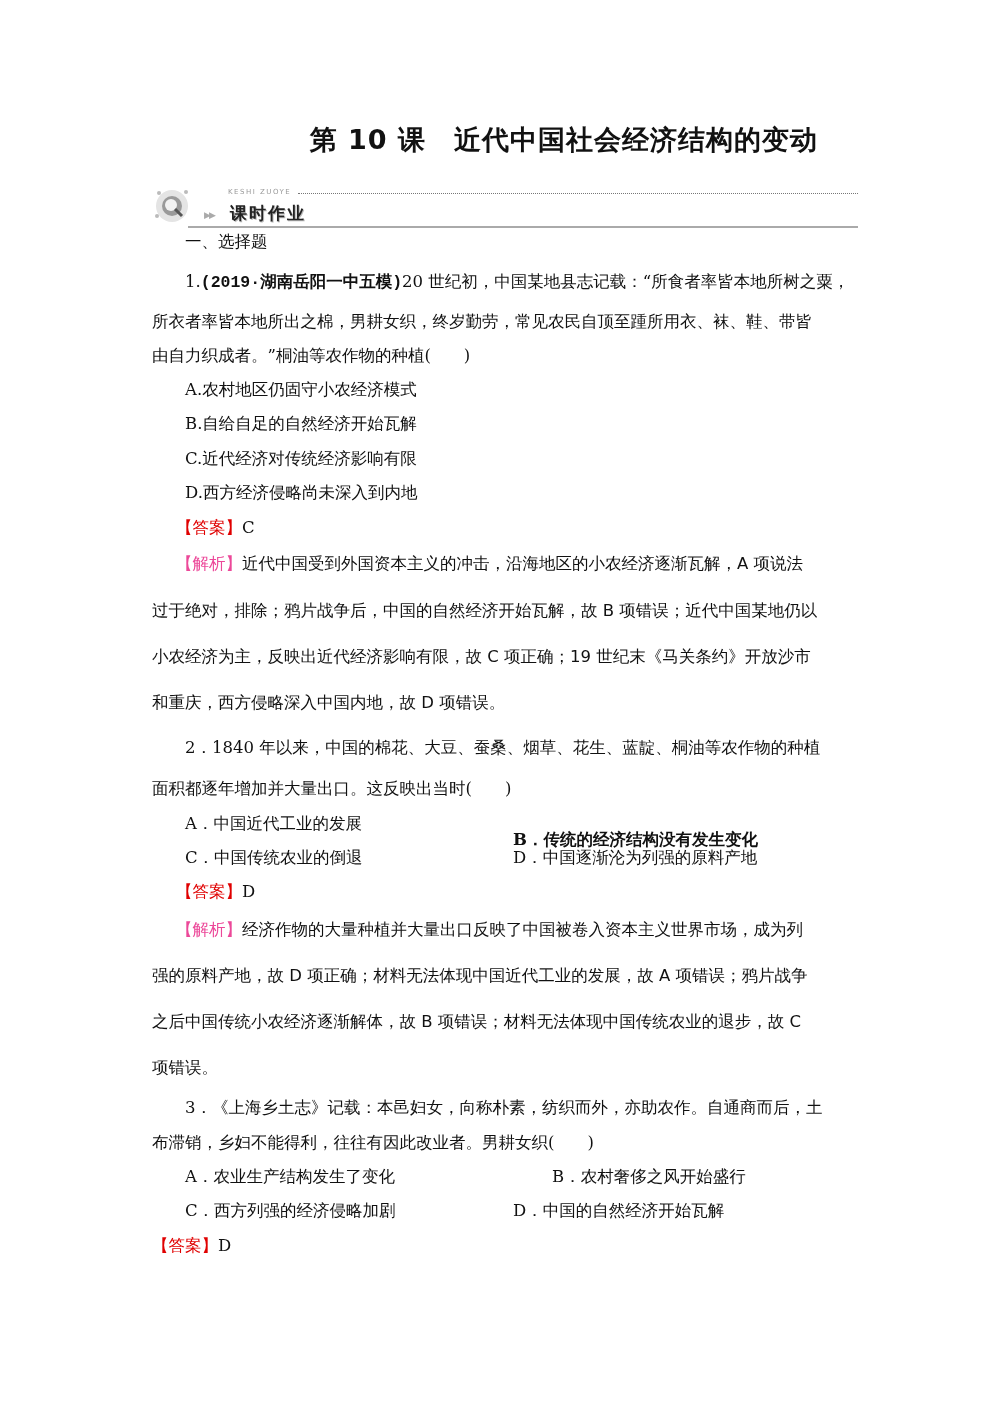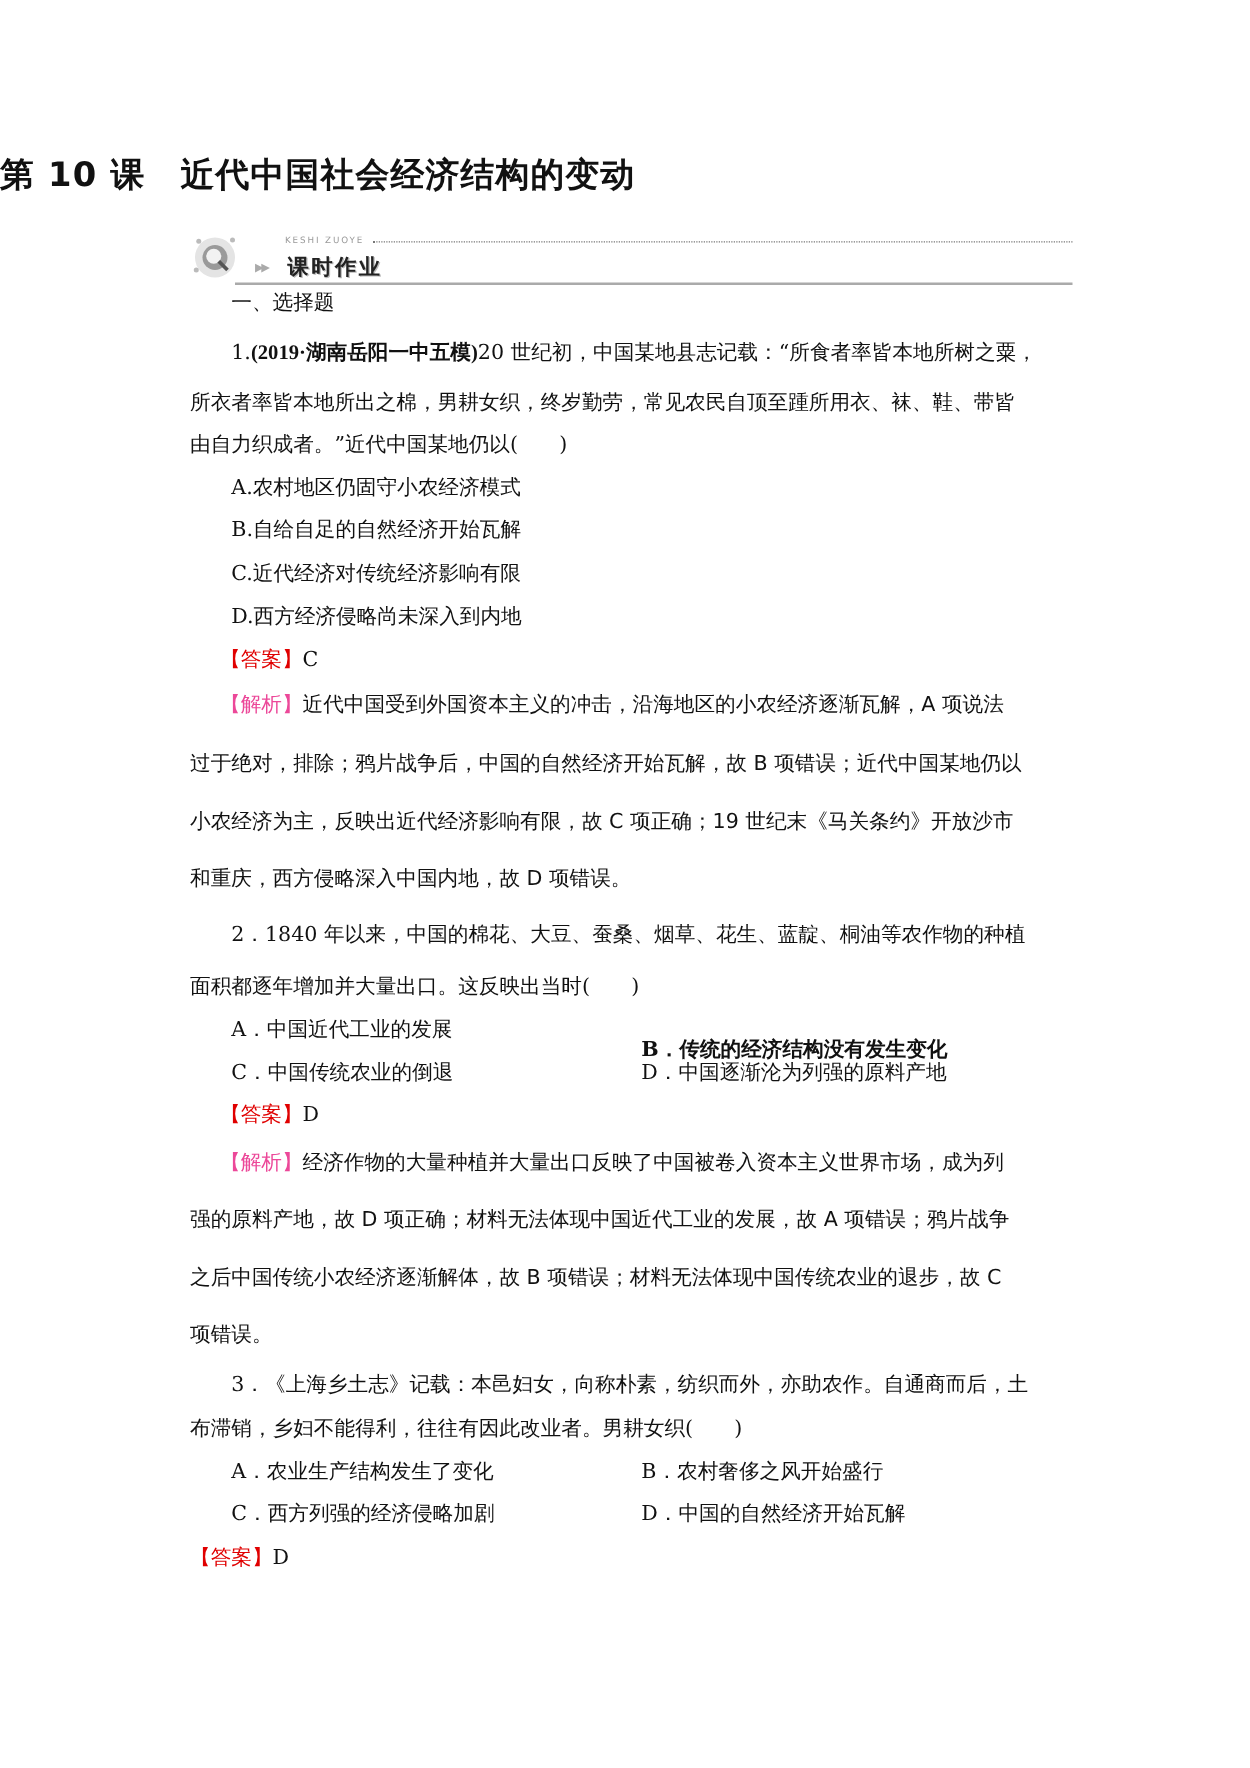--- a/index.html
+++ b/index.html
@@ -1,38 +1,38 @@
 <!DOCTYPE html>
 <html><head>
   <meta charset="utf-8">
   <style>
     html, body { margin:0; padding:0; background:#ffffff; }
     body { width:1000px; height:1414px; position:relative; overflow:hidden;
            font-family:"DejaVu Serif","Liberation Serif",serif; color:#111; }
-    .title { position:absolute; top:122px; left:0; width:818px; text-align:left;
+    .title { position:absolute; top:122px; left:0; width:818px; text-align:right;
              font-family:"DejaVu Sans","Liberation Sans",sans-serif; font-weight:bold;
              font-size:27px; letter-spacing:1px; color:#111; }
     .banner { position:absolute; top:180px; left:148px; width:710px; height:52px; }
     .banner .gear { position:absolute; left:4px; top:6px; width:40px; height:40px; }
     .banner .sub { position:absolute; left:80px; top:8px; font-family:"DejaVu Sans","Liberation Sans",sans-serif;
                    font-size:7px; letter-spacing:1.5px; color:#999; }
     .banner .dots { position:absolute; left:150px; top:13px; right:0; border-top:1px dotted #777; }
     .banner .arrows { position:absolute; left:56px; top:30px; font-size:9px; color:#aaa; letter-spacing:-2px;
                       font-family:"DejaVu Sans",sans-serif; }
     .banner .label { position:absolute; left:82px; top:22px; font-family:"DejaVu Sans","Liberation Sans",sans-serif;
                      font-weight:bold; font-size:17px; letter-spacing:2px; color:#222;
                      text-shadow:1px 1px 0 #bbb; }
     .banner .rule { position:absolute; left:40px; right:0; top:46px; border-top:2px solid #aaa; }
     .line { position:absolute; left:152px; font-size:16.5px; line-height:1; white-space:nowrap; }
     .ind { left:185px; }
     .col2 { left:513px; }
     .red { color:#e00000; font-family:"DejaVu Sans","Liberation Sans",sans-serif; }
     .blue { color:#ec4899; font-family:"DejaVu Sans","Liberation Sans",sans-serif; }
     .sans { font-family:"DejaVu Sans","Liberation Sans",sans-serif; }
-    .bold { font-weight:bold; font-family:Liberation Serif, serif;text-align:center; }
+    .bold { font-weight:bold; font-family:Liberation Mono, monospace;text-align:center; }
   </style>
 </head>
 <body>
 
 <div class="title">第 10 课　近代中国社会经济结构的变动</div>
 
 <div class="banner">
   <svg class="gear" viewBox="0 0 40 40">
     <circle cx="20" cy="20" r="16" fill="#e4e4e4"></circle>
     <circle cx="20" cy="20" r="10" fill="#9a9a9a"></circle>
@@ -48,21 +48,21 @@
   <span class="label">课时作业</span>
   <div class="rule"></div>
 </div>
 
 <div class="line ind sans" style="top:234px;text-align:right;">一、选择题</div>
 
 <div class="line ind" style="top:274px;">
   <span>1.</span><span class="bold">(2019·湖南岳阳一中五模)</span><span>20 世纪初，中国某地县志记载：“所食者率皆本地所树之粟，</span>
 </div>
 <div class="line" style="top:314px;">所衣者率皆本地所出之棉，男耕女织，终岁勤劳，常见农民自顶至踵所用衣、袜、鞋、带皆</div>
-<div class="line" style="top:348px;">由自力织成者。”近代中国某地仍以(　　)</div>
+<div class="line" style="top:348px;">由自力织成者。”桐油等农作物的种植(　　)</div>
 <div class="line ind" style="top:382px;">A.农村地区仍固守小农经济模式</div>
 <div class="line ind" style="top:416px;">B.自给自足的自然经济开始瓦解</div>
 <div class="line ind" style="top:451px;">C.近代经济对传统经济影响有限</div>
 <div class="line ind" style="top:485px;text-align:center;">D.西方经济侵略尚未深入到内地</div>
 <div class="line" style="top:520px;left:176px;">
   <span class="red">【答案】</span><span>C</span>
 </div>
 <div class="line sans" style="top:556px;left:176px;">
   <span class="blue">【解析】</span><span>近代中国受到外国资本主义的冲击，沿海地区的小农经济逐渐瓦解，A 项说法</span>
 </div>
@@ -86,18 +86,18 @@
 </div>
 <div class="line sans" style="top:968px;">强的原料产地，故 D 项正确；材料无法体现中国近代工业的发展，故 A 项错误；鸦片战争</div>
 <div class="line sans" style="top:1014px;">之后中国传统小农经济逐渐解体，故 B 项错误；材料无法体现中国传统农业的退步，故 C</div>
 <div class="line sans" style="top:1060px;">项错误。</div>
 
 <div class="line ind" style="top:1100px;">
   <span>3．</span><span>《上海乡土志》记载：本邑妇女，向称朴素，纺织而外，亦助农作。自通商而后，土</span>
 </div>
 <div class="line" style="top:1135px;">布滞销，乡妇不能得利，往往有因此改业者。男耕女织(　　)</div>
 <div class="line ind" style="top:1169px;">A．农业生产结构发生了变化</div>
-<div class="line col2" style="top:1169px;">B．农村奢侈之风开始盛行</div>
+<div class="line col2" style="top:1169px;margin-left:39px;">B．农村奢侈之风开始盛行</div>
 <div class="line ind" style="top:1203px;">C．西方列强的经济侵略加剧</div>
 <div class="line col2" style="top:1203px;">D．中国的自然经济开始瓦解</div>
 <div class="line" style="top:1238px;">
   <span class="red">【答案】</span><span>D</span>
 </div>
 
 </body></html>

